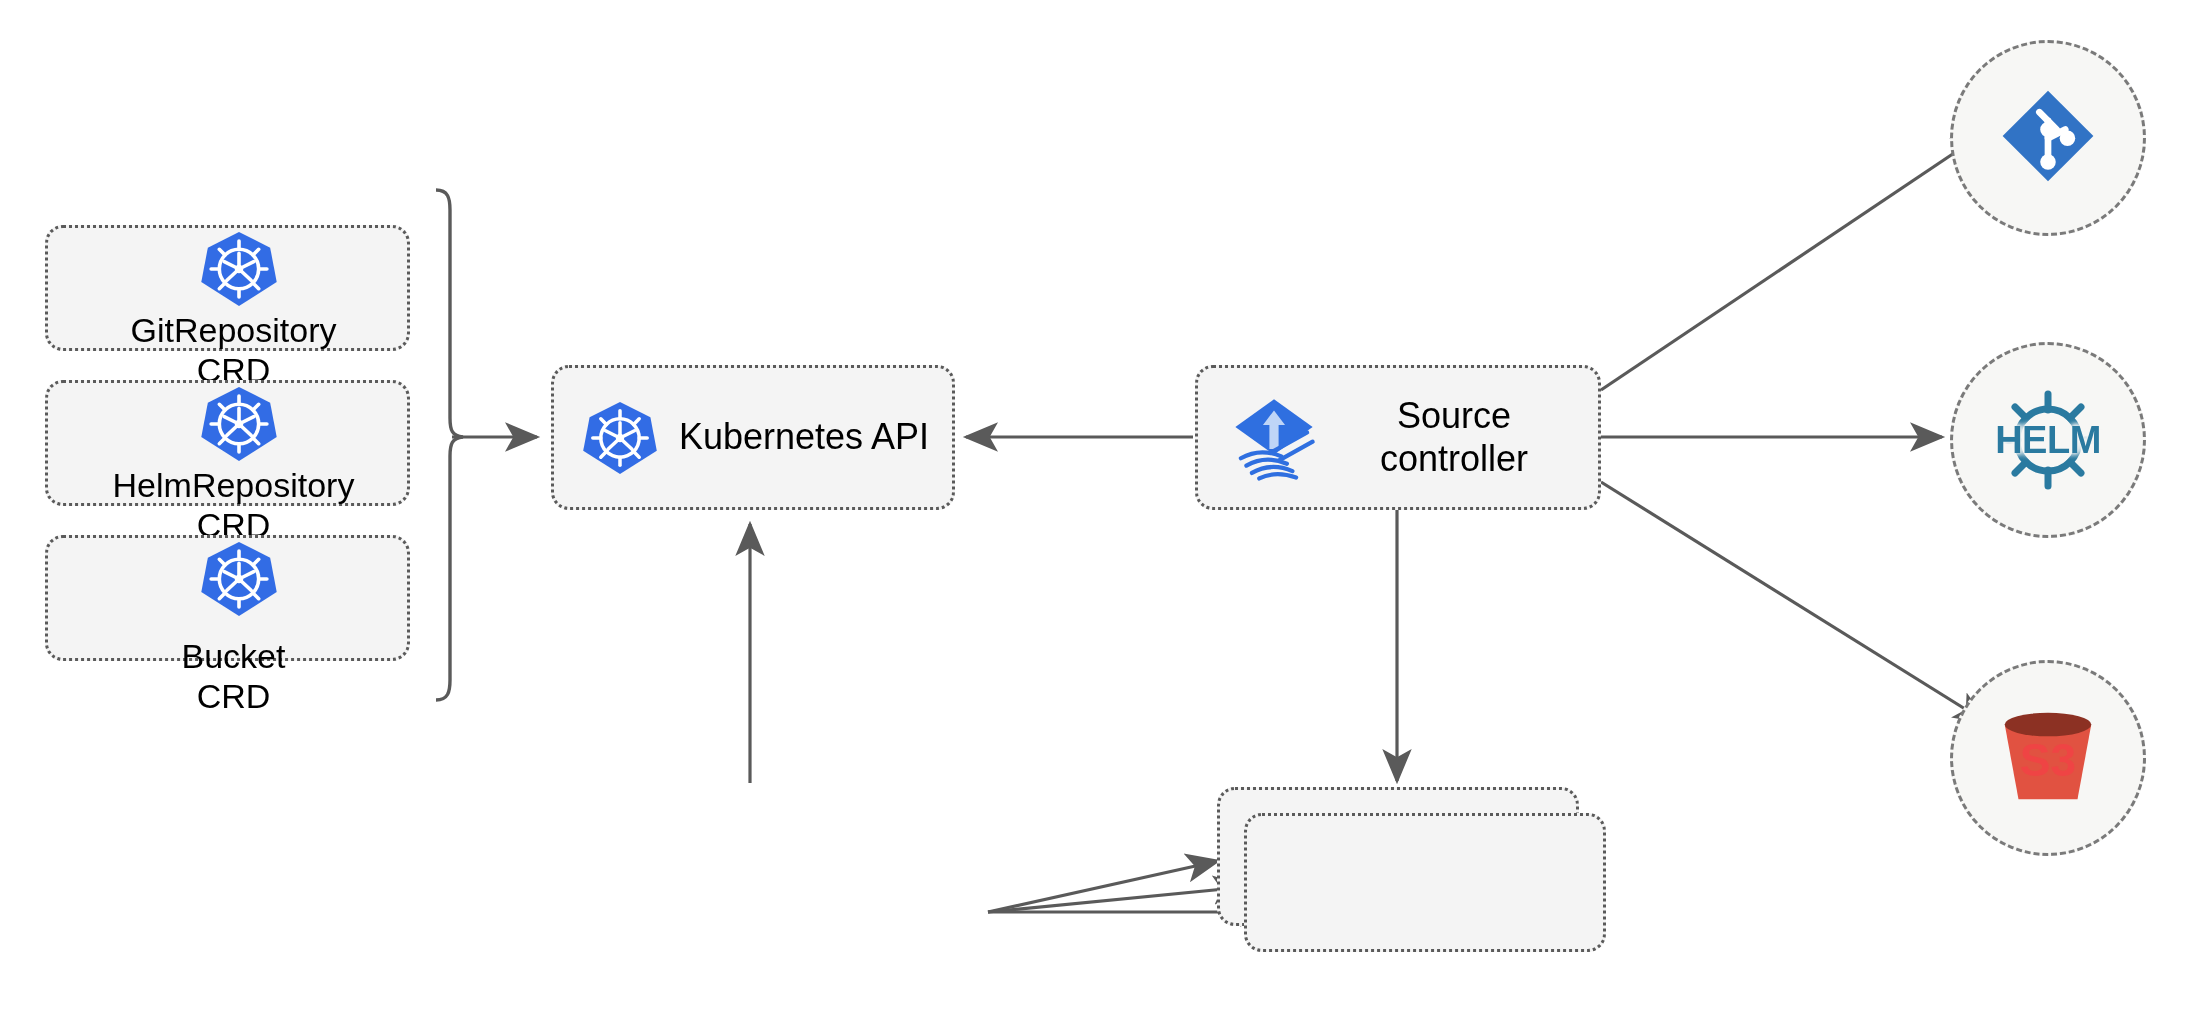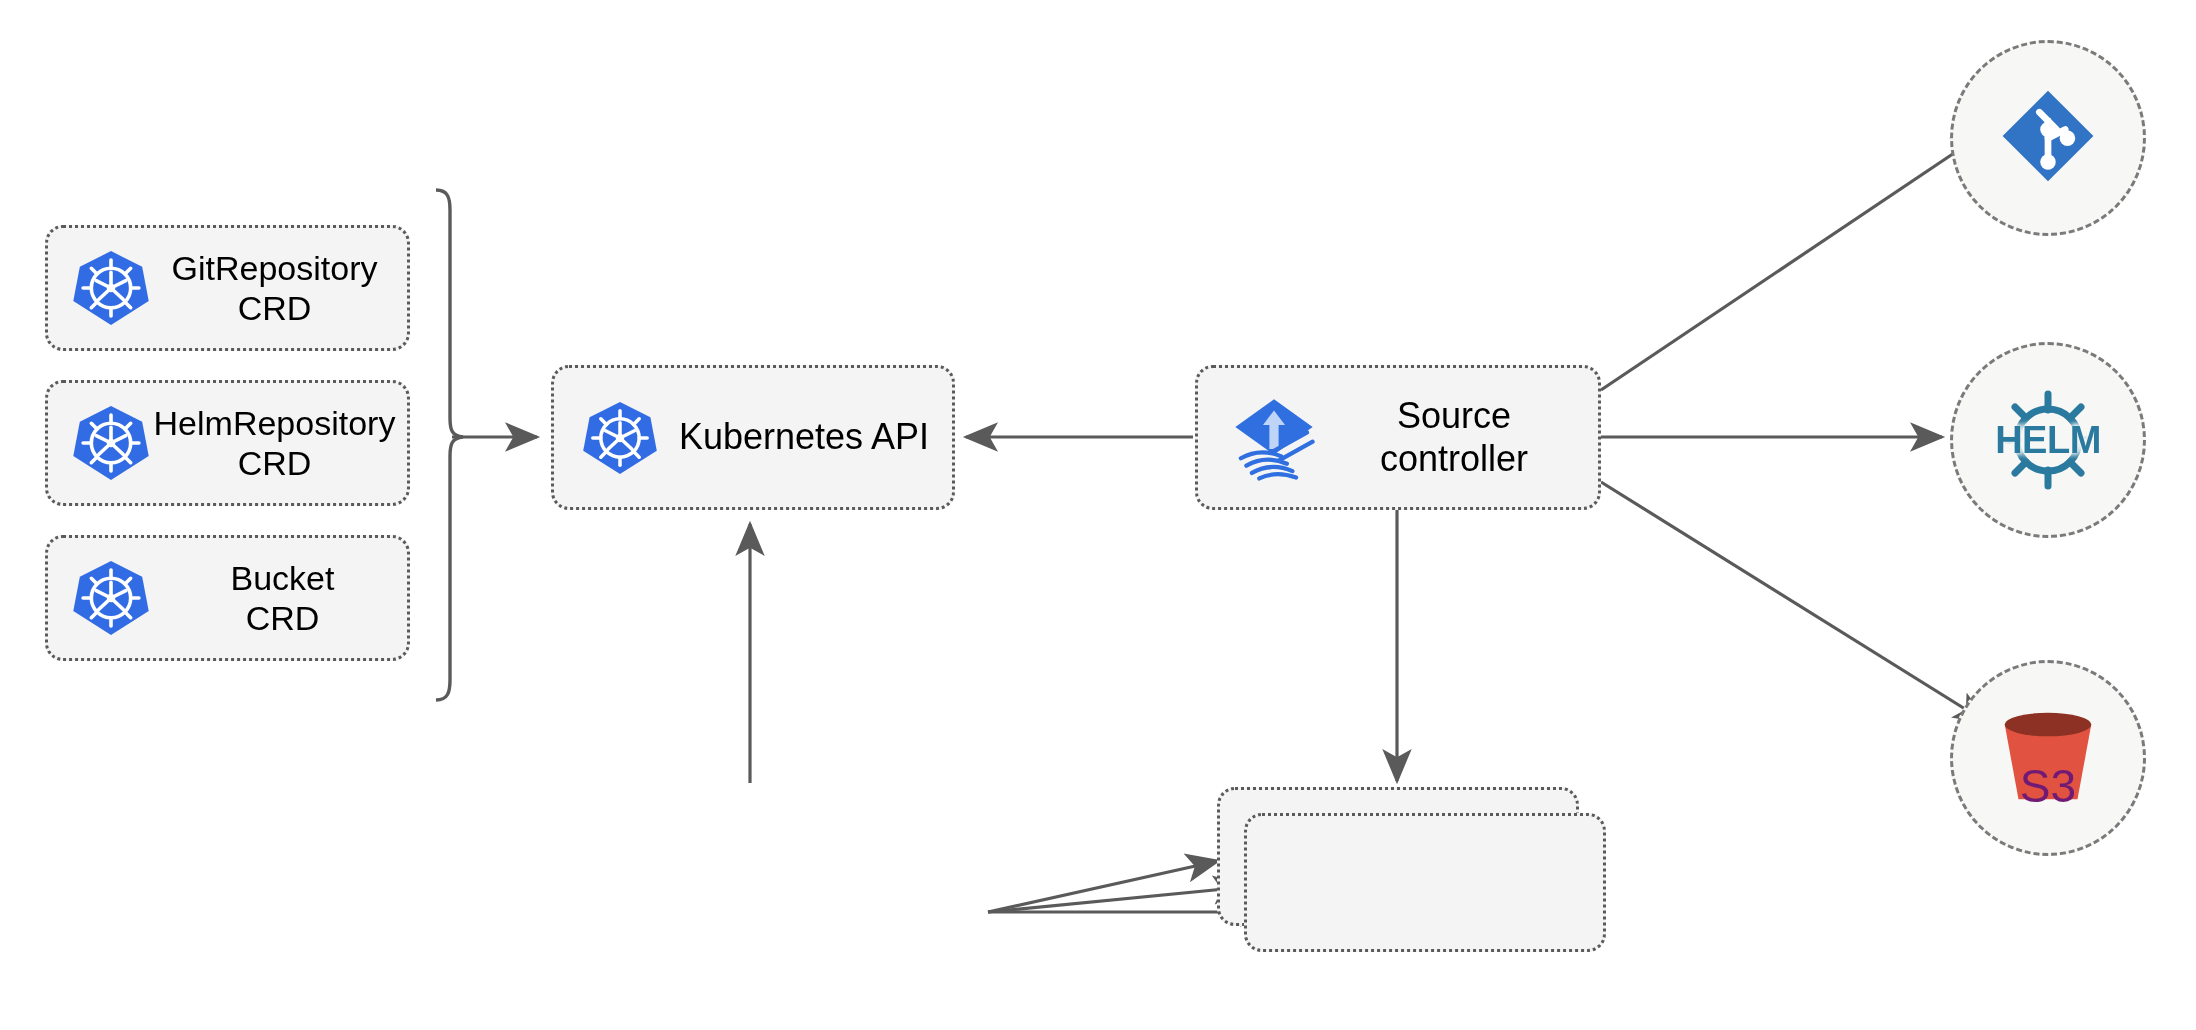--- a/index.html
+++ b/index.html
@@ -46,20 +46,21 @@
     white-space:pre-line;
     padding-right:10px;
   }
 
   
   .crd{
     left:45px;
     width:365px;
     height:126px;
     padding-left:22px;
+    flex-direction:column;
   }
   .crd .icon{width:82px;height:82px;}
   .crd .label{font-size:34px;}
 
   
   #k8s-api{
     left:551px; top:365px; width:404px; height:145px;
     padding-left:26px;
   }
   #k8s-api .icon{width:80px;height:80px;}
@@ -326,19 +327,19 @@
                    text-shadow:0 0 6px #f7f7f5,0 0 6px #f7f7f5,0 0 6px #f7f7f5,0 0 4px #f7f7f5;">HELM</span>
     </span>
   </div>
 
   <div class="circle-node" id="s3-circle">
     <span style="position:relative;display:block;width:118px;height:118px;">
       <svg viewBox="0 0 120 120" width="118" height="118" aria-hidden="true" style="position:absolute;left:0;top:0;">
         <path d="M16,26 L104,26 L90,102 L30,102 Z" fill="#e15241"></path>
         <ellipse cx="60" cy="26" rx="44" ry="12" fill="#8c3123"></ellipse>
       </svg>
-      <span style="position:absolute;left:0;top:28px;width:118px;height:118px;
+      <span style="position:absolute;left:0;top:2px;width:118px;height:118px;
                    display:flex;align-items:center;justify-content:center;
-                   font-size:46px;font-weight:normal;color:#701a75;">S3</span>
+                   font-size:46px;font-weight:bold;color:#ef4444;">S3</span>
     </span>
   </div>
 
 </div>
 
 </body></html>

